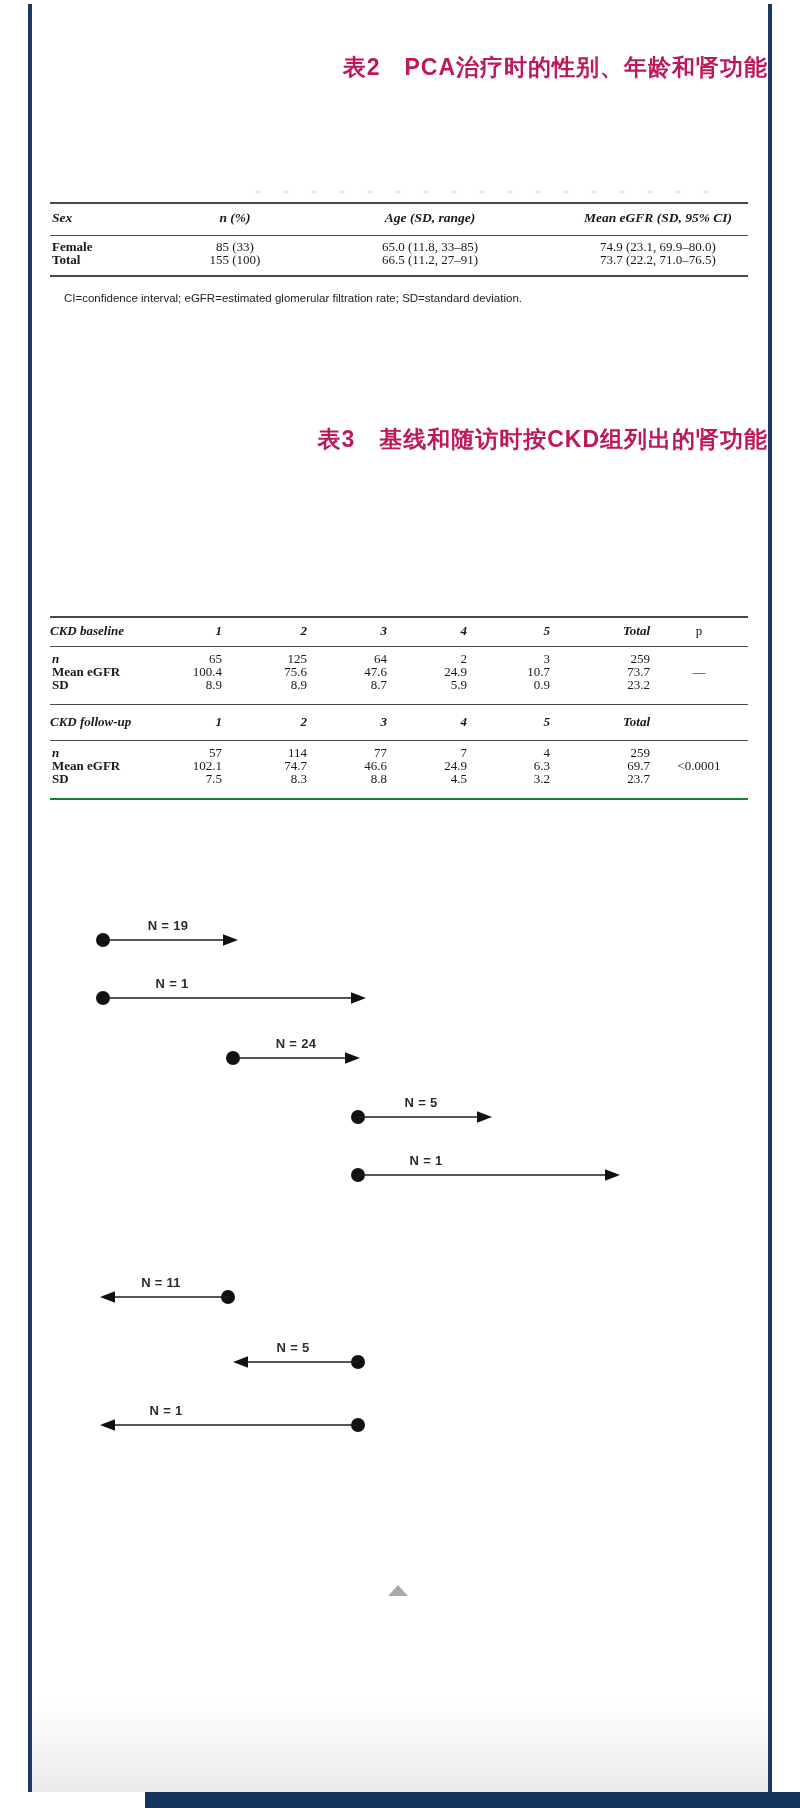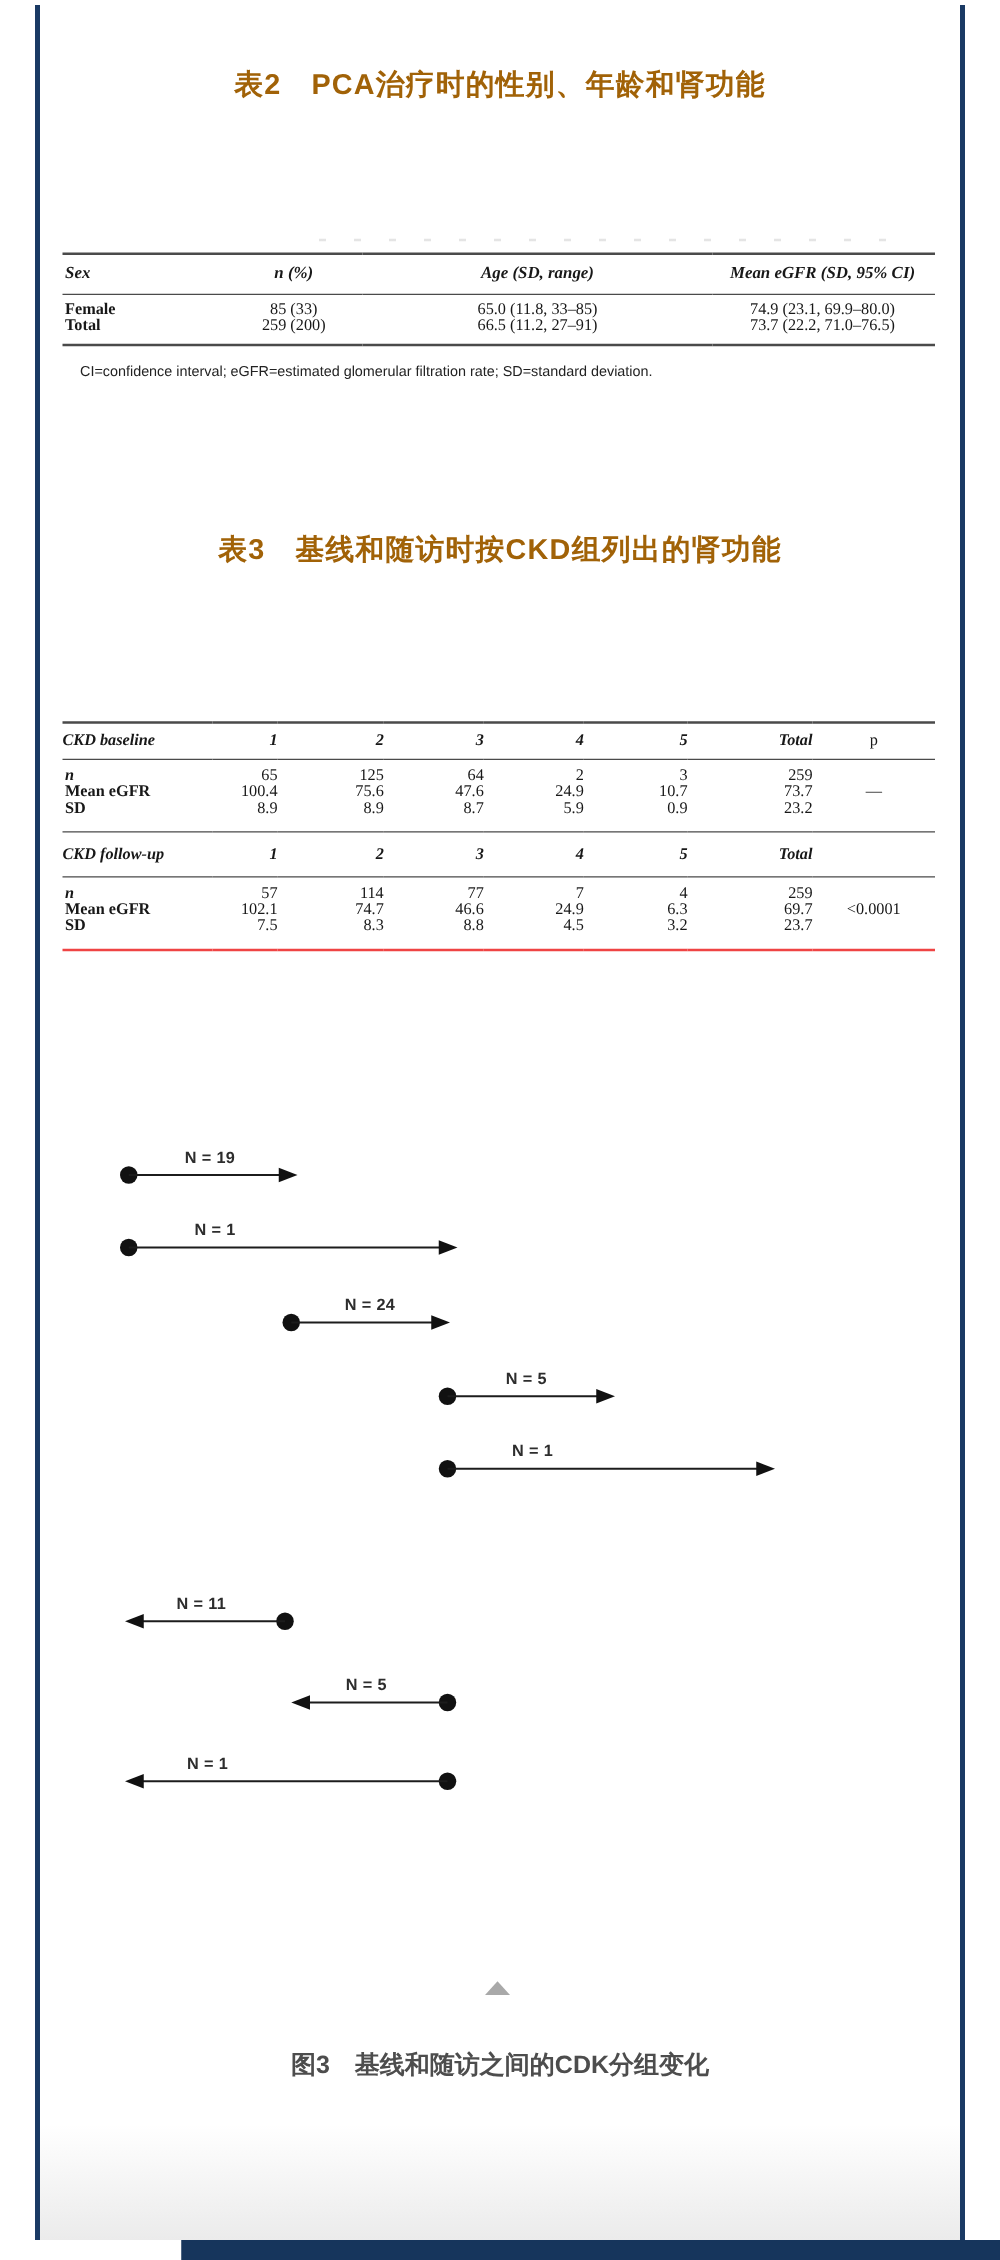--- a/index.html
+++ b/index.html
@@ -5,22 +5,22 @@
   html,body { margin:0; padding:0; background:#ffffff; }
   .page {
     position:relative; width:800px; height:1808px; background:#ffffff;
     font-family:"Liberation Sans", sans-serif; overflow:hidden;
   }
   .page-border { position:absolute; top:4px; height:1788px; width:4px; background:#1A3A64; }
   .page-border.left { left:28px; }
   .page-border.right { left:768px; }
 
   .section-title {
-    position:absolute; left:32px; width:736px; text-align:center;
-    font-weight:bold; font-size:23px; letter-spacing:1px; color:#a16207;
+    position:absolute; left:32px; width:736px; text-align:right;
+    font-weight:bold; font-size:23px; letter-spacing:1px; color:#be185d;
     white-space:pre;
   }
   .title-t2 { top:52px; }
   .title-t3 { top:424px; }
 
   .artifact {
     position:absolute; left:255px; top:191px; width:470px; height:2px;
     background:repeating-linear-gradient(90deg,#cfcfcf 0 6px, transparent 6px 28px);
     opacity:.55;
   }
@@ -39,21 +39,21 @@
   .t2 td.c0 { font-weight:bold; }
   .t2 .c0 { text-align:left; padding-left:2px; }
   .t2 .c1, .t2 .c2 { text-align:center; }
   .t2 .c3 { text-align:center; padding-right:2px; }
 
   .footnote {
     position:absolute; left:64px; top:292px; width:660px;
     font-family:Liberation Sans, sans-serif; font-size:11.5px; color:#222;
   }
 
-  .t3 { top:577px; border-bottom:2px solid #ef4444; }
+  .t3 { top:616px; border-bottom:2px solid #15803d; }
   .t3 tr.h1 { border-top:2px solid #4a4a4a; border-bottom:1px solid #4a4a4a; }
   .t3 tr.h1 th { padding:5px 0 7px; }
   .t3 tr.h2 { border-bottom:1px solid #4a4a4a; }
   .t3 tr.h2 th { padding:9px 0 10px; }
   .t3 th { font-style:italic; font-weight:bold; font-size:13px; }
   .t3 th.up { font-style:normal; font-weight:normal; }
   .t3 tbody td { line-height:13px; padding:0; }
   .t3 tbody tr:first-child td { padding-top:5px; }
   .t3 tbody tr:last-child td { padding-bottom:13px; }
   .t3 tbody.b1 { border-bottom:1px solid #4a4a4a; }
@@ -120,21 +120,21 @@
     </thead>
     <tbody>
       <tr>
         <td class="c0">Female</td>
         <td class="c1">85 (33)</td>
         <td class="c2">65.0 (11.8, 33–85)</td>
         <td class="c3">74.9 (23.1, 69.9–80.0)</td>
       </tr>
       <tr>
         <td class="c0">Total</td>
-        <td class="c1">259 (200)</td>
+        <td class="c1">155 (100)</td>
         <td class="c2">66.5 (11.2, 27–91)</td>
         <td class="c3">73.7 (22.2, 71.0–76.5)</td>
       </tr>
     </tbody>
   </table>
 
   <div class="footnote">CI=confidence interval; eGFR=estimated glomerular filtration rate; SD=standard deviation.</div>
 
   <div class="section-title title-t3">表3　基线和随访时按CKD组列出的肾功能</div>
 
@@ -285,18 +285,17 @@
     <g>
       <circle cx="358" cy="525" r="7"></circle>
       <line x1="358" y1="525" x2="114" y2="525"></line>
       <polygon points="100,525 115,519.2 115,530.8"></polygon>
       <text x="166" y="515">N = 1</text>
     </g>
   </svg>
 
   <div class="collapse-triangle"></div>
 
-  <div class="fig-caption">图3　基线和随访之间的CDK分组变化</div>
 
   <div class="bottom-fade"></div>
   <div class="bottom-bar"></div>
 
 </div>
 
 </body></html>

